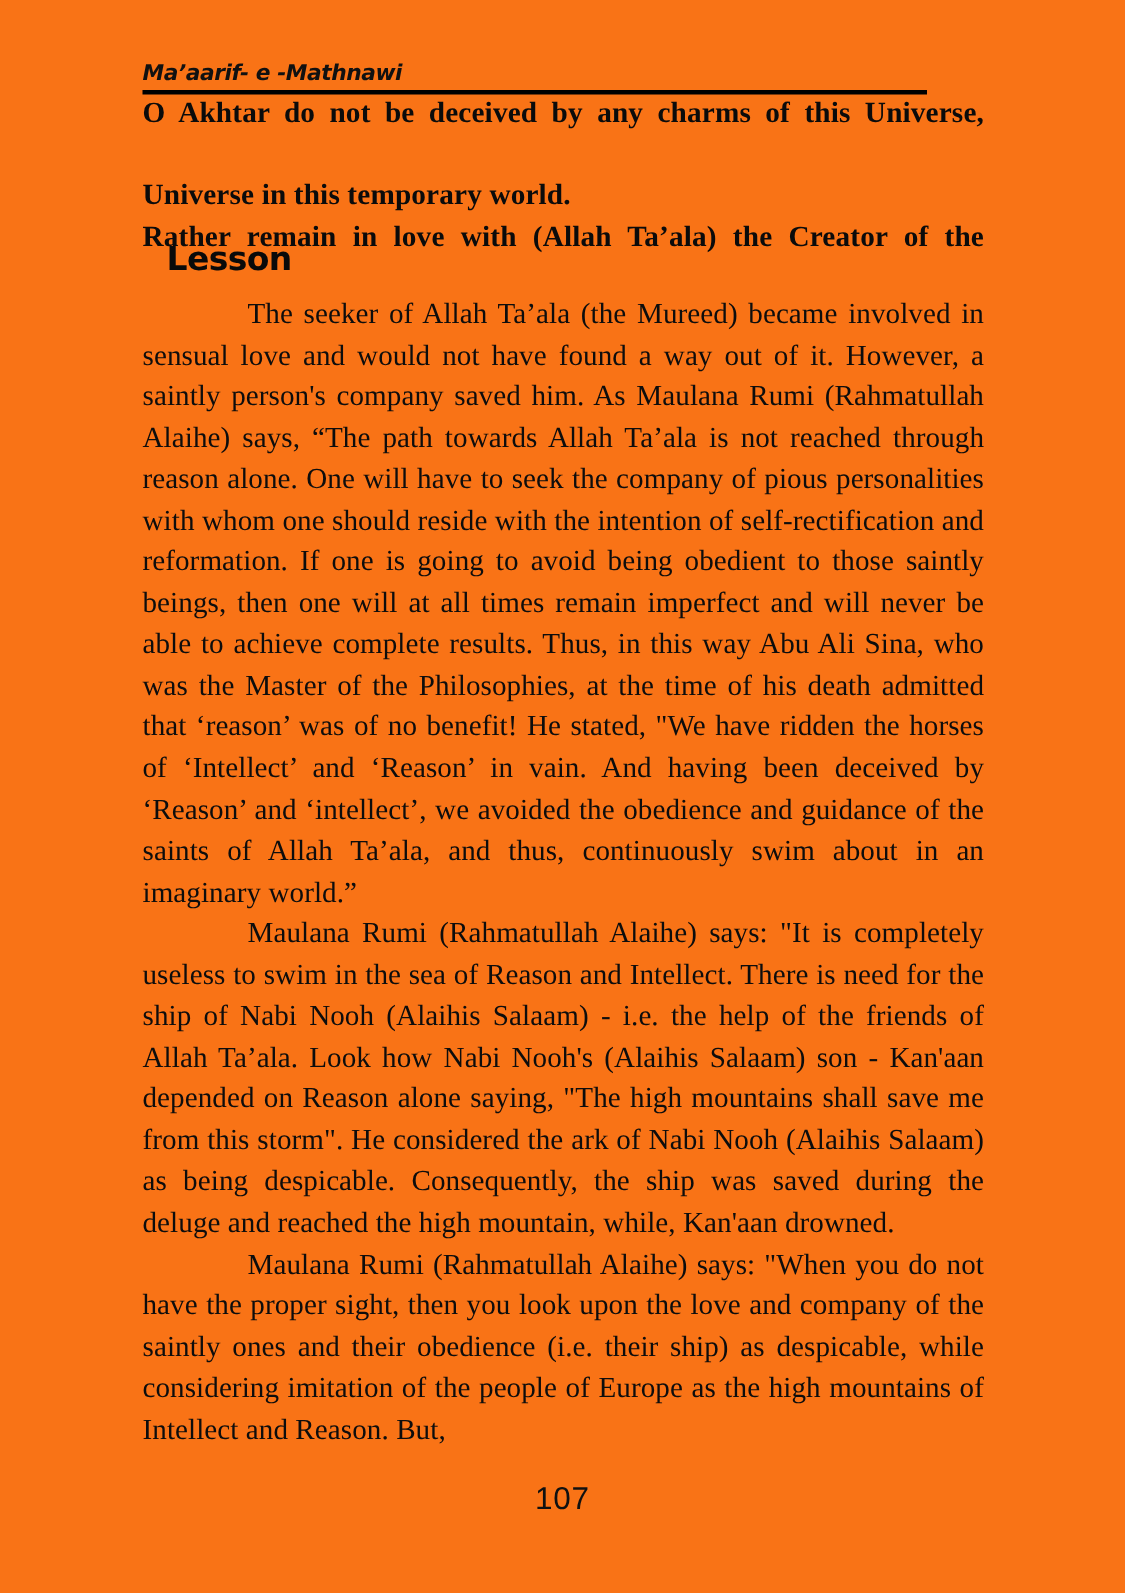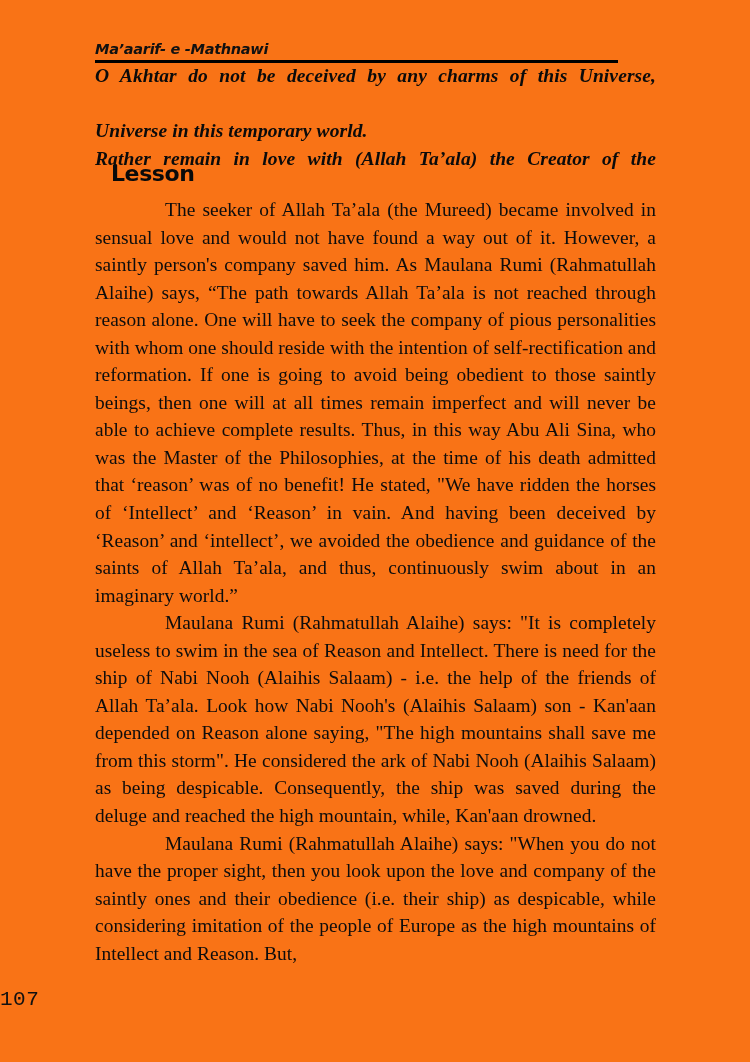--- a/index.html
+++ b/index.html
@@ -46,21 +46,20 @@
   }
 
   
   .verse {
     position: absolute;
     left: 95px;
     top: 62px;
     width: 561px;
     font-family: "Liberation Serif", "DejaVu Serif", serif;
     font-weight: 700;
-    font-style: italic;
     font-size: 19.5px;
     line-height: 27.5px;
     text-align: justify;
     text-justify: inter-word;
     color: #0b0b0b;
     letter-spacing: 0.1px;
   }
   .verse .vline { display: block; }
   .verse .vline.j {
     text-align: justify;
@@ -107,21 +106,22 @@
     text-align: justify;
     font-family: Liberation Serif, serif;
   }
 
   
   .page-number {
     position: absolute;
     left: 0;
     top: 988px;
     width: 750px;
-    font-family: Liberation Mono, monospace;
+    text-align: center;
+    font-family: Liberation Sans, sans-serif;
     font-size: 21px;
     color: #111;
     letter-spacing: 0.5px;
   }
 </style>
 </head>
 <body>
 
 <div id="page">
 

